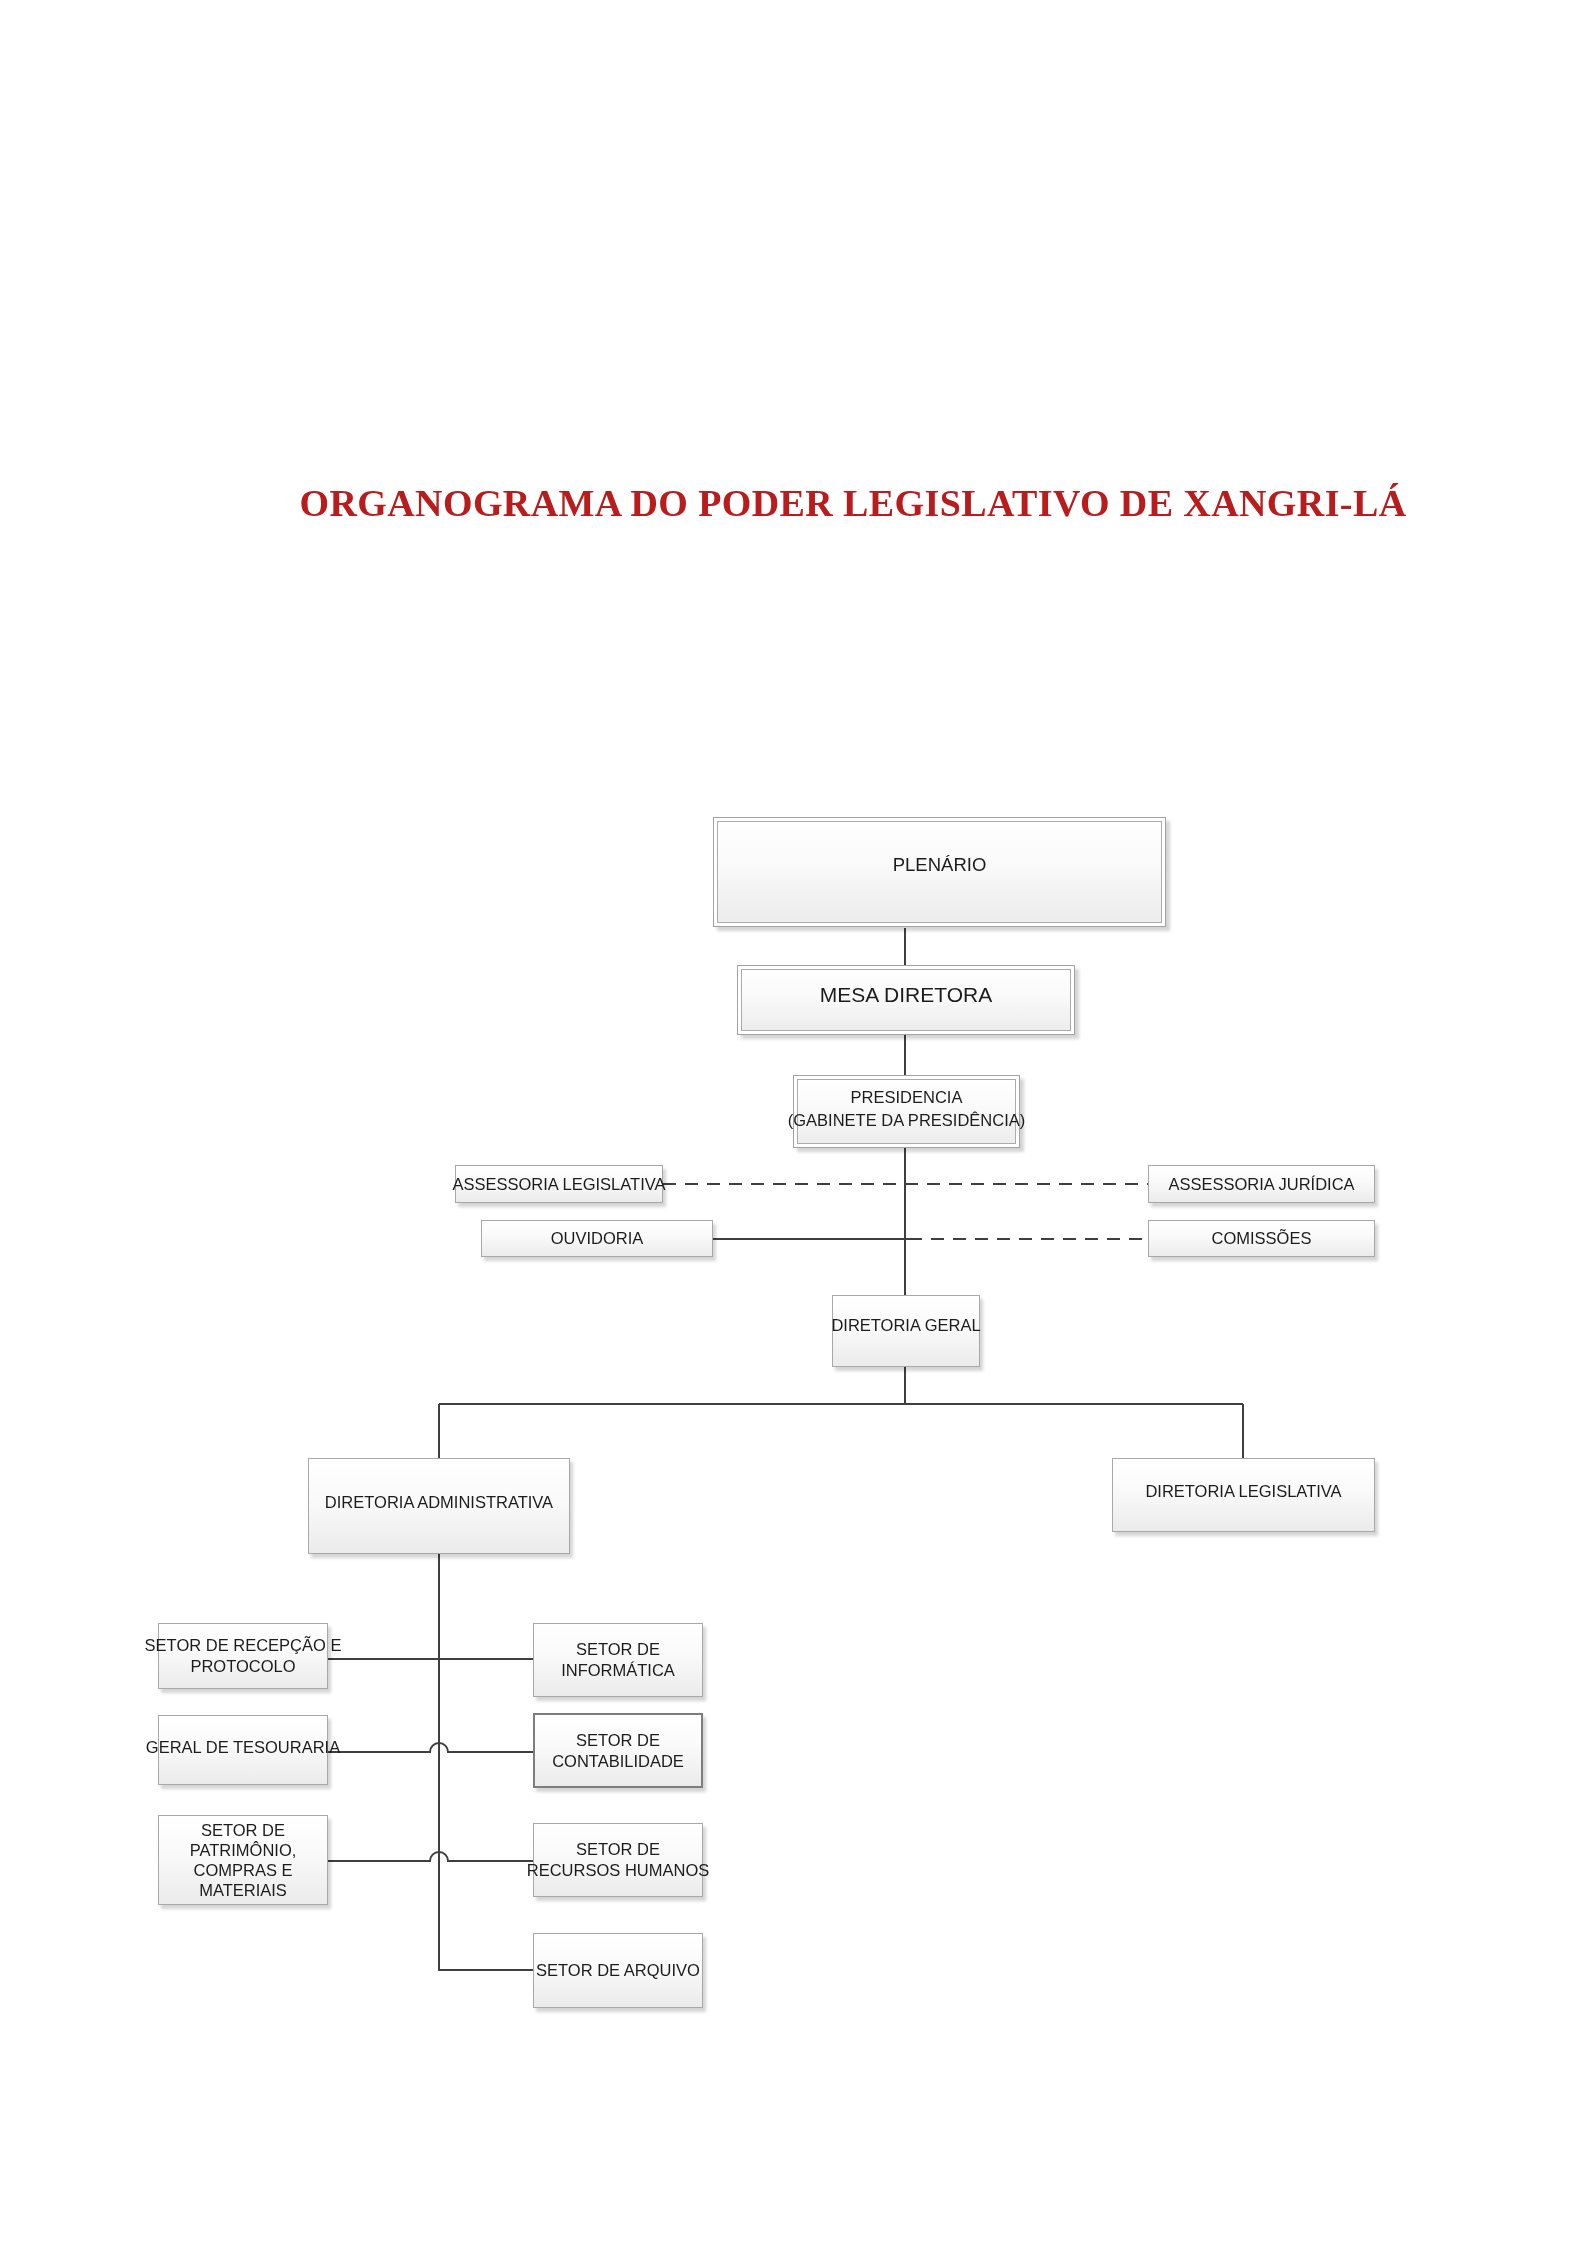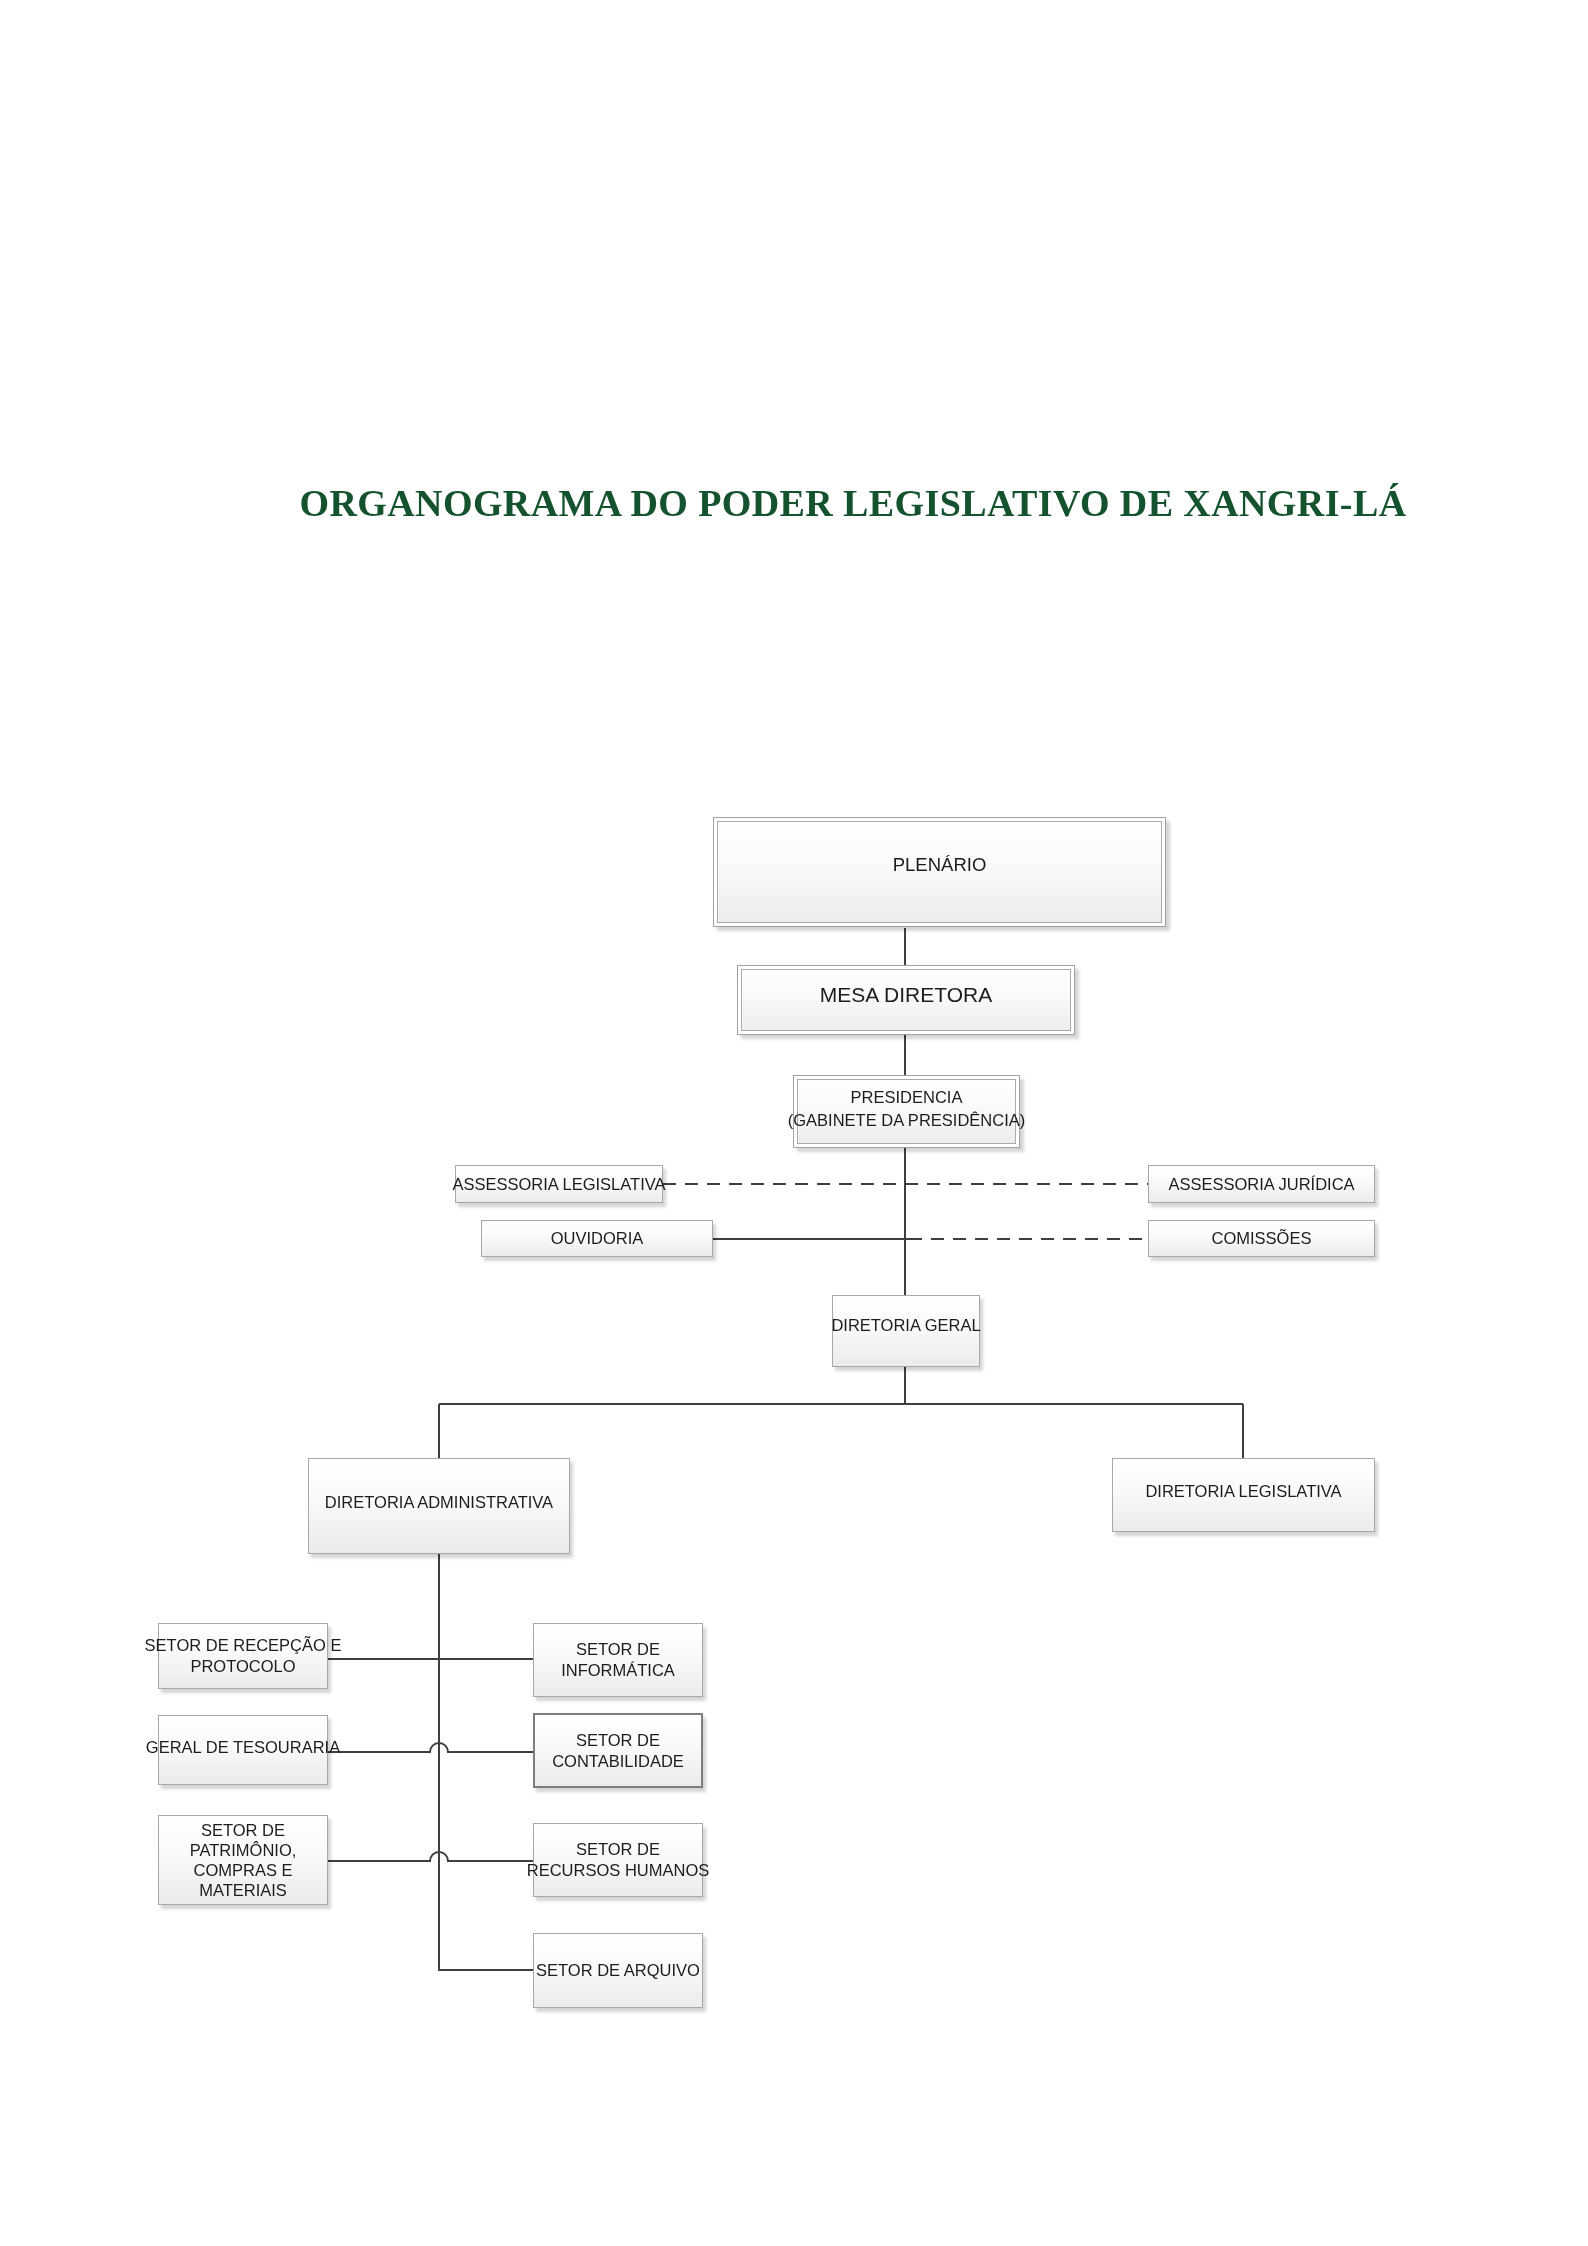--- a/index.html
+++ b/index.html
@@ -4,21 +4,21 @@
 <style>
   html,body { margin:0; padding:0; background:#ffffff; }
   .page {
     position:relative; width:1588px; height:2246px; background:#ffffff;
     font-family:"Liberation Sans", sans-serif; overflow:hidden;
   }
   .title {
     position:absolute; left:253px; top:481px; width:1200px;
     text-align:center; font-family:"Liberation Serif", serif;
     font-weight:bold; font-size:38px; letter-spacing:0.4px;
-    color:#14532d; white-space:nowrap;
+    color:#b91c1c; white-space:nowrap;
   }
   svg.connectors { position:absolute; left:0; top:0; pointer-events:none; }
   .node {
     position:absolute; box-sizing:border-box;
     display:flex; flex-direction:column; align-items:center; justify-content:center;
     text-align:center; color:#1c1c1c;
     background:linear-gradient(180deg,#ffffff 0%,#fafafa 42%,#ebebeb 100%);
     border:1px solid #a8a8a8;
     box-shadow:3px 4px 3px rgba(0,0,0,0.17);
     font-size:16.5px; line-height:21px;

